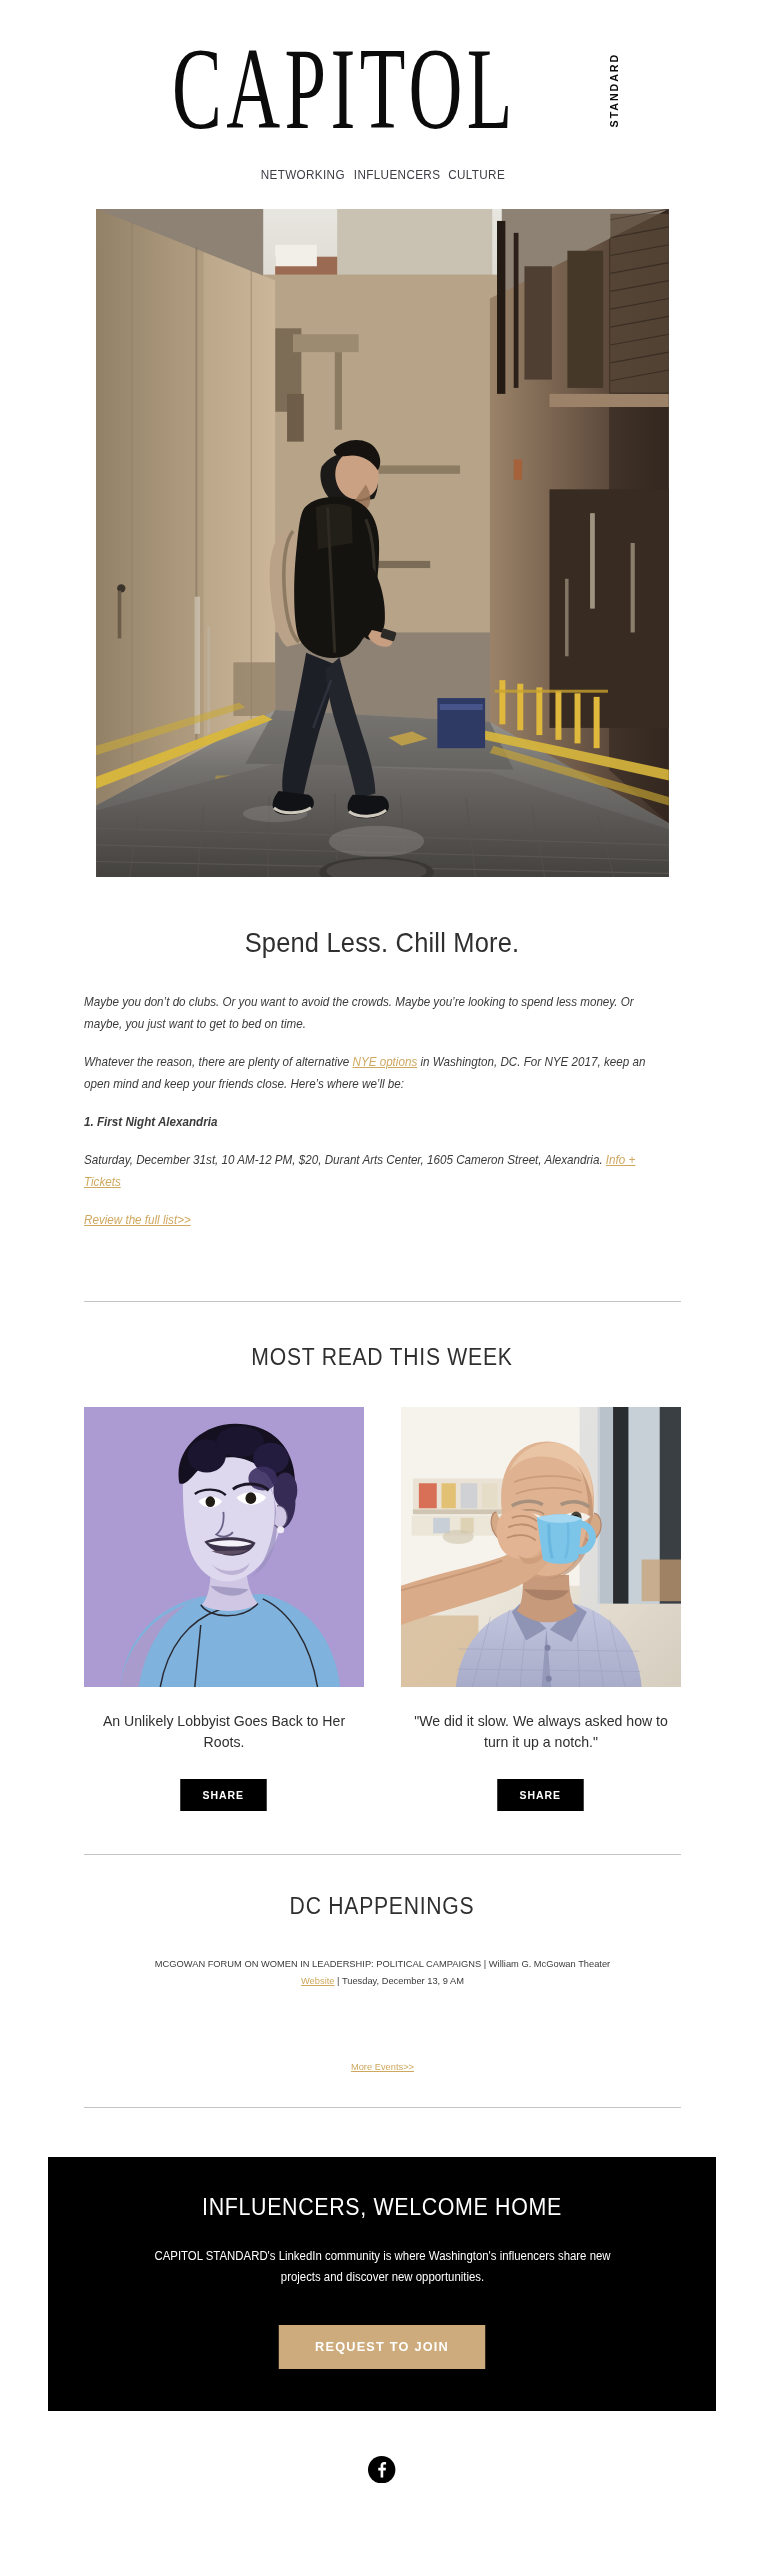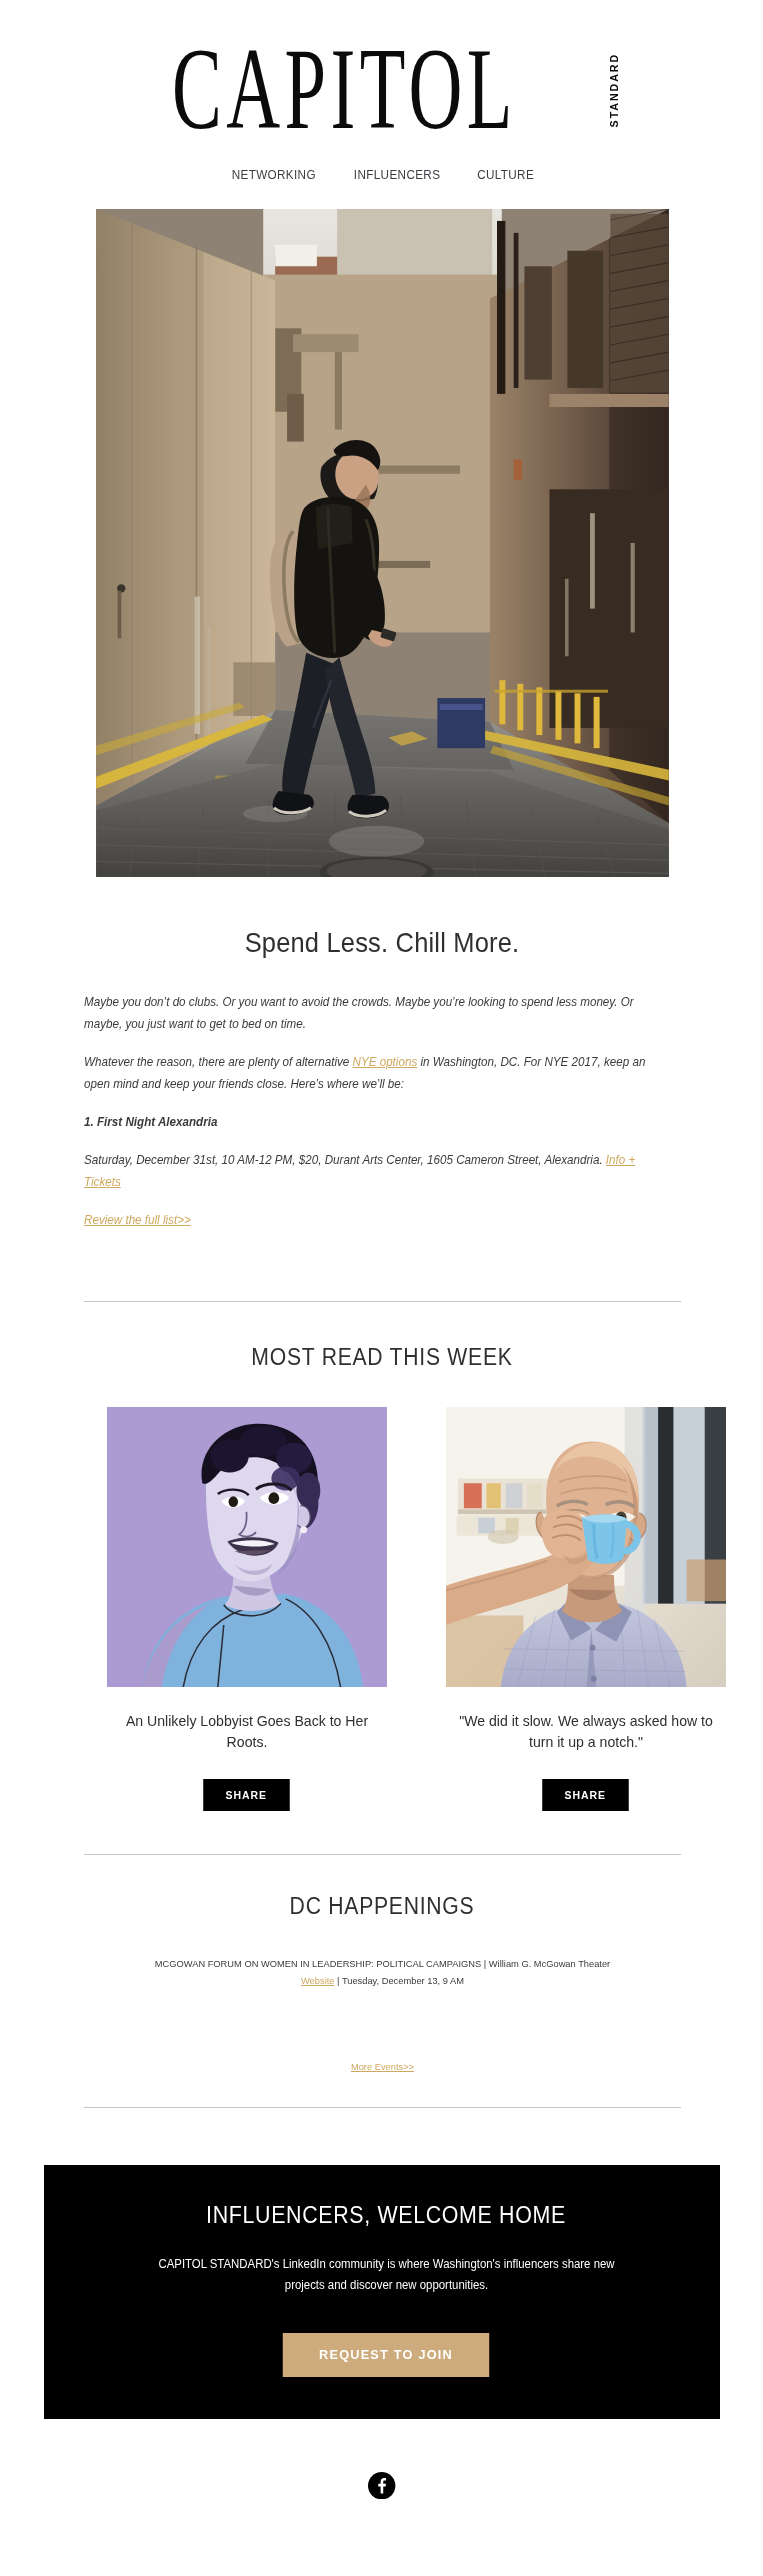--- a/index.html
+++ b/index.html
@@ -64,21 +64,20 @@
     writing-mode: vertical-rl;
     transform: rotate(180deg);
     white-space: nowrap;
   }
 
   
   .nav {
     width: 764px;
     display: flex;
     justify-content: center;
-    gap: 29px;
     padding-top: 3.6px;
     padding-bottom: 27.4px;
   }
   .nav-item {
     font-size: 13px;
     letter-spacing: 0.4px;
     color: #3d3d44;
     font-family: "Liberation Sans", sans-serif;
     transform: scaleX(0.90);
     white-space: nowrap;
@@ -155,21 +154,21 @@
   }
 
   
   .cards {
     width: 597px;
     margin: 0 auto;
     display: flex;
     justify-content: space-between;
     gap: 36px;
   }
-  .card { width: 280px; margin-left: 23px; }
+  .card { width: 280px; }
   .card-img {
     width: 280px;
     height: 280px;
     overflow: hidden;
     display: block;
     background: #ddd;
   }
   .card-img svg { display: block; }
   .card-title {
     text-align: center;
@@ -222,24 +221,24 @@
   .more-events {
     text-align: center;
     font-size: 9.8px;
     transform: scaleX(0.95);
     font-family: "Liberation Sans", sans-serif;
   }
 
   
   .promo {
     width: 668px;
-    margin: 8px auto;
+    margin: 0 auto;
     background: #000000;
     text-align: center;
-    padding: 37px 0 42px 8px;
+    padding: 37px 0 42px 0;
   }
   .promo-title {
     color: #ffffff;
     font-size: 23px;
     font-weight: 400;
     letter-spacing: 0.7px;
     margin: 0;
     transform: scaleX(0.93);
     font-family: "Liberation Sans", sans-serif;
   }

